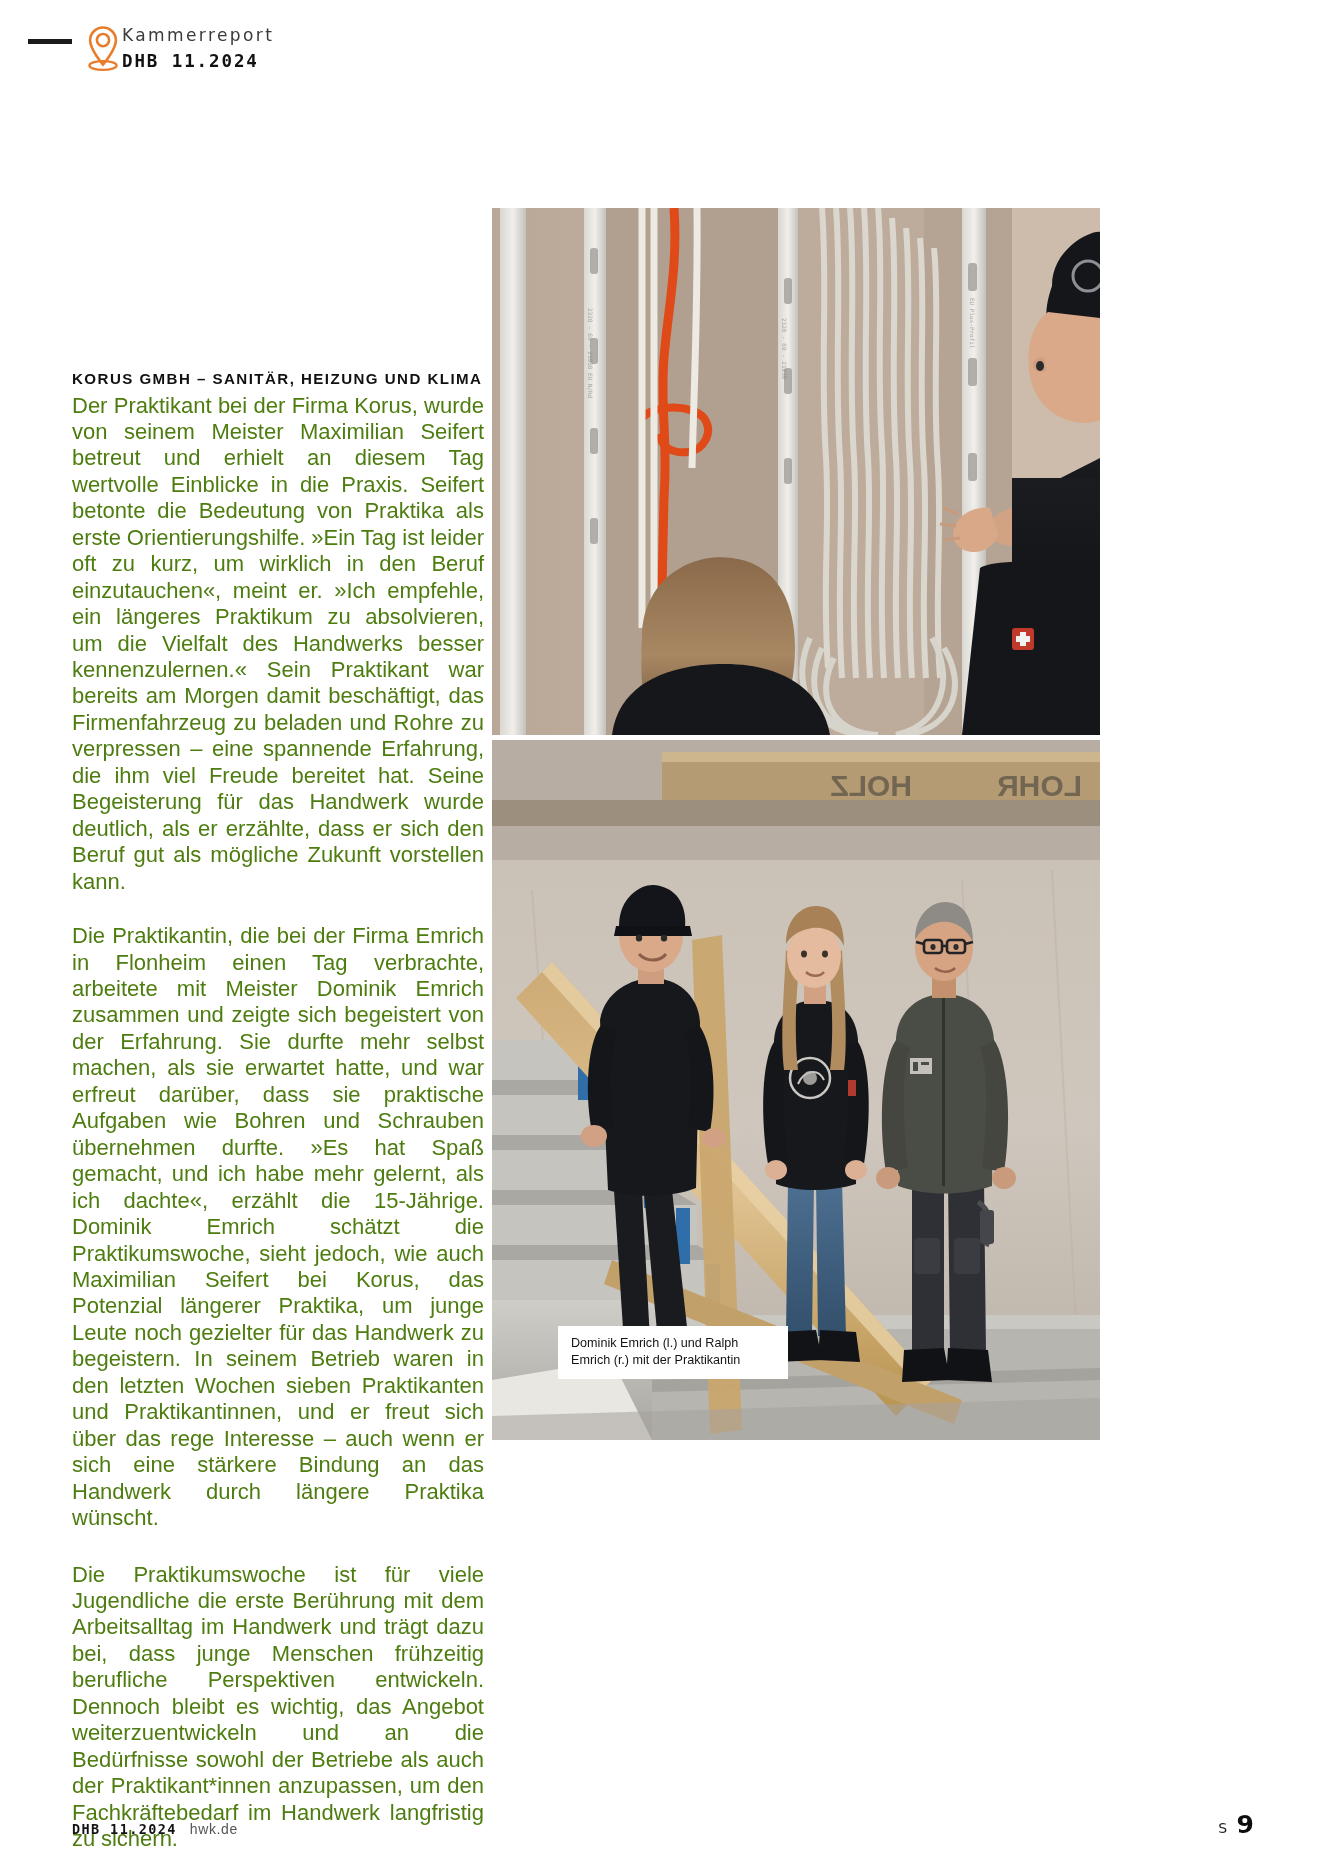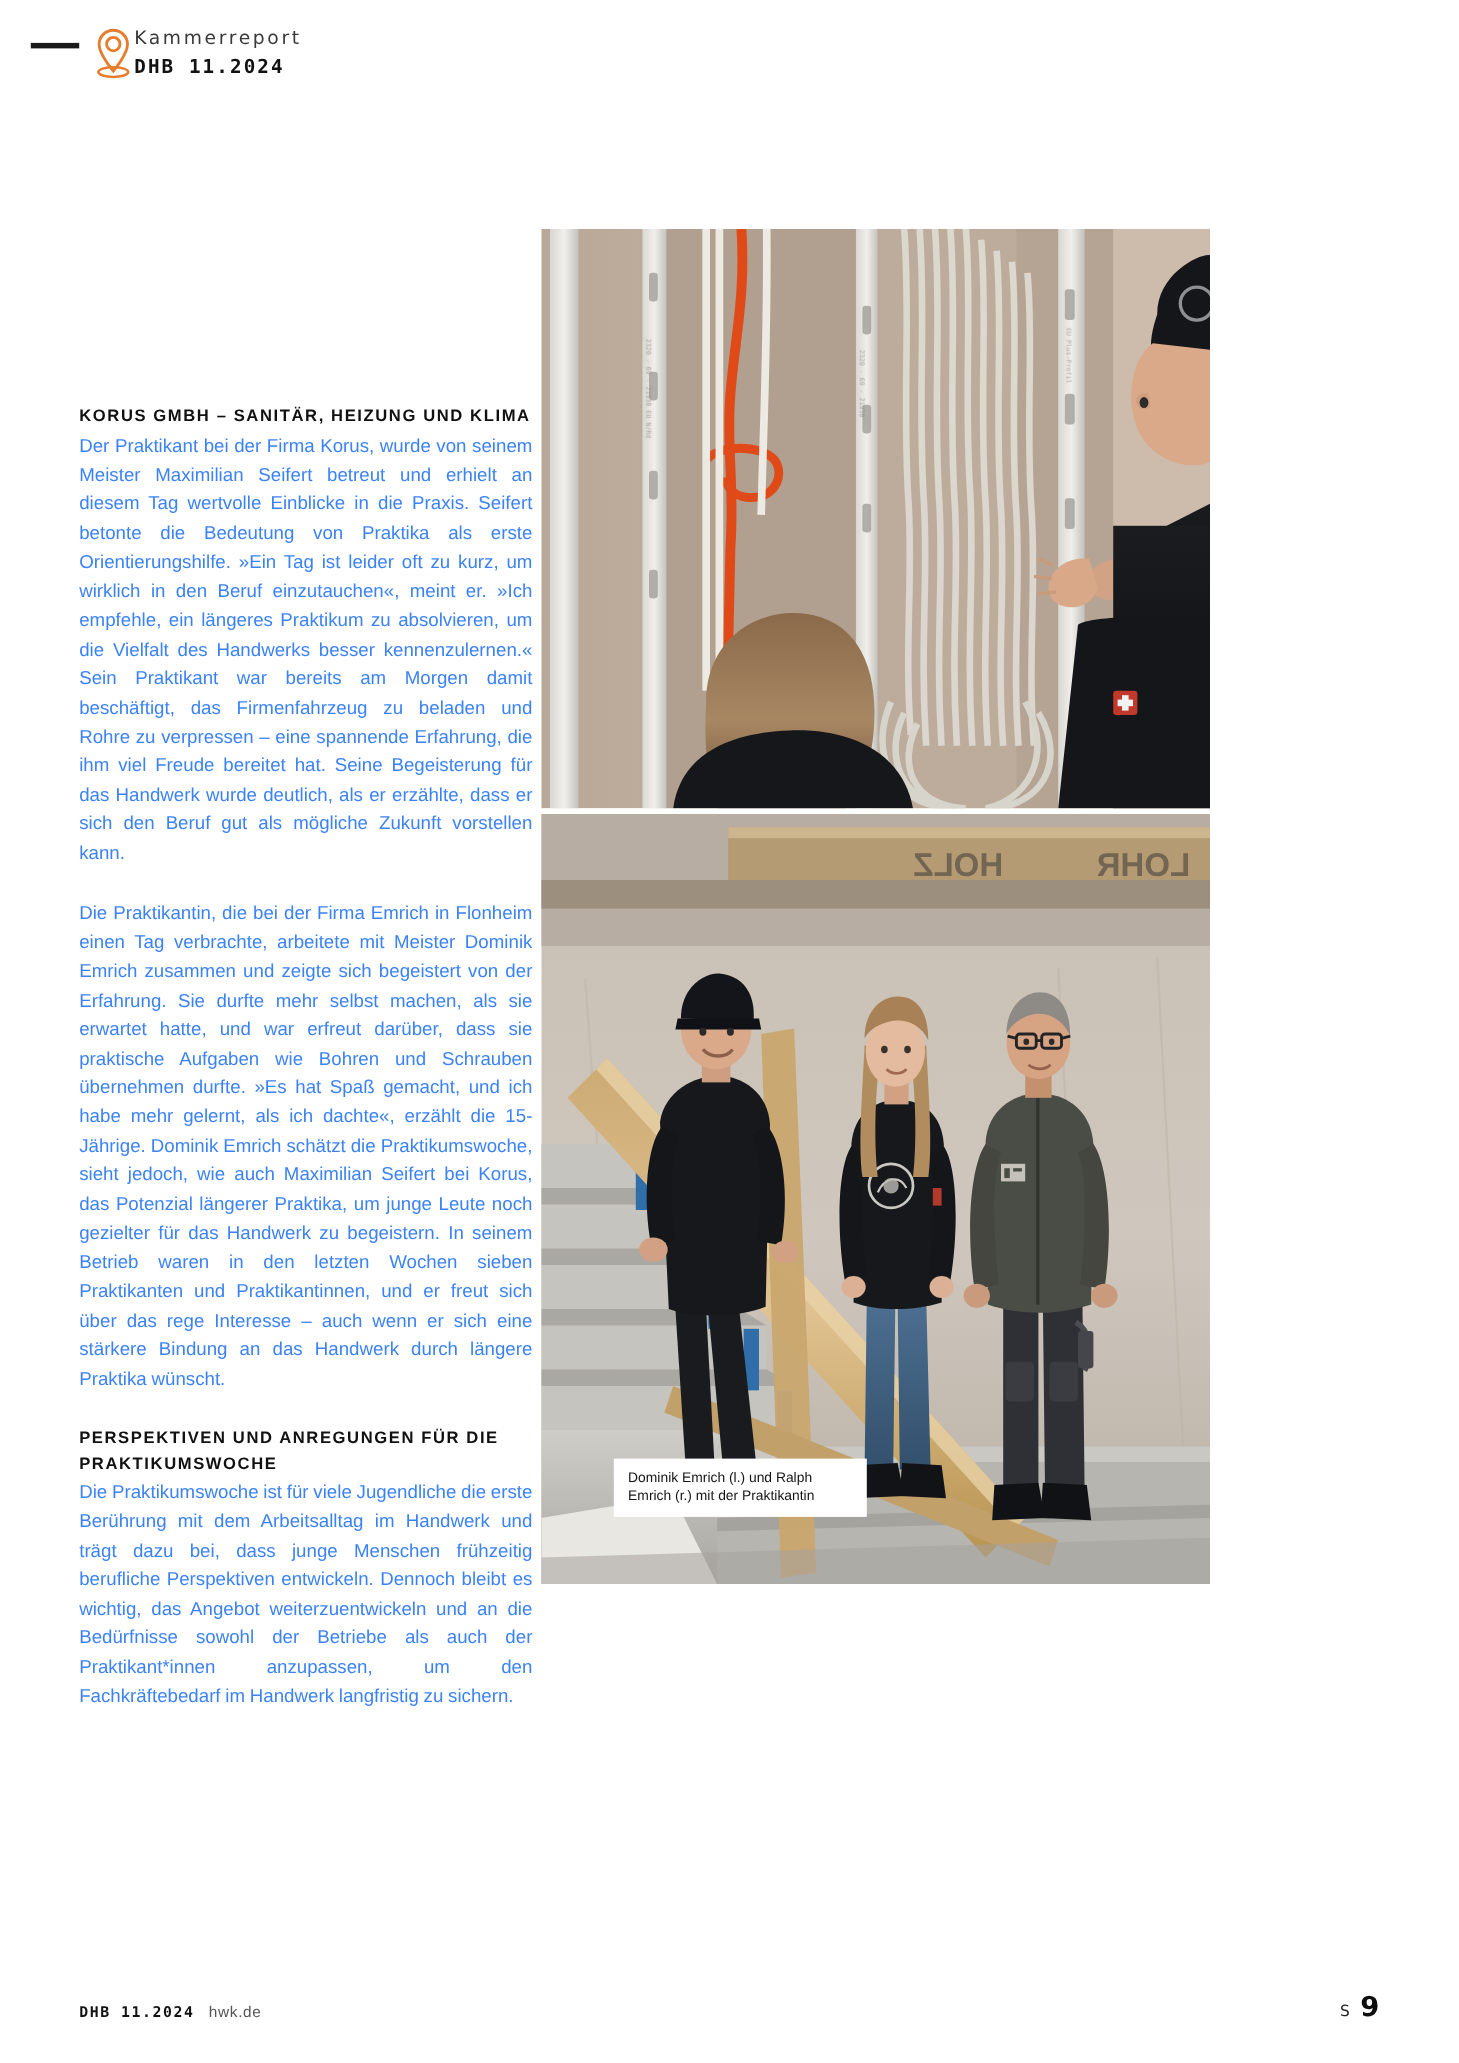--- a/index.html
+++ b/index.html
@@ -63,23 +63,23 @@
     font-weight: 700;
     font-size: 15.1px;
     letter-spacing: 1.45px;
     color: #111111;
     line-height: 22.5px;
     margin-bottom: 2px;
     text-transform: uppercase;
   }
   .sec-body {
     font-family: "Liberation Sans", sans-serif;
-    font-size: 17px;
+    font-size: 22px;
     line-height: 26.45px;
-    color: #3b82f6;
+    color: #4d7c0f;
     text-align: justify;
     text-justify: inter-word;
     hyphens: manual;
     word-spacing: -0.4px;
   }
   .sec-block { margin-bottom: 28px; }
   .sec-block:last-child { margin-bottom: 0; }
   .sec-block.block2 { margin-bottom: 30px; }
 
   
@@ -179,21 +179,20 @@
   <div class="sec-block">
     <h2 class="sec-head">KORUS GMBH – SANITÄR, HEIZUNG UND KLIMA</h2>
     <p class="sec-body">Der Praktikant bei der Firma Korus, wurde von seinem Meister Maximilian Seifert betreut und erhielt an diesem Tag wertvolle Einblicke in die Praxis. Seifert betonte die Bedeutung von Praktika als erste Orientierungshilfe. »Ein Tag ist leider oft zu kurz, um wirklich in den Beruf einzutauchen«, meint er. »Ich empfehle, ein längeres Praktikum zu absolvieren, um die Vielfalt des Handwerks besser kennenzulernen.« Sein Praktikant war bereits am Morgen damit beschäftigt, das Firmenfahrzeug zu beladen und Rohre zu verpressen – eine spannende Erfahrung, die ihm viel Freude bereitet hat. Seine Begeisterung für das Handwerk wurde deutlich, als er erzählte, dass er sich den Beruf gut als mögliche Zukunft vorstellen kann.</p>
   </div>
 
   <div class="sec-block block2">
     <p class="sec-body">Die Praktikantin, die bei der Firma Emrich in Flonheim einen Tag verbrachte, arbeitete mit Meister Dominik Emrich zusammen und zeigte sich begeistert von der Erfahrung. Sie durfte mehr selbst machen, als sie erwartet hatte, und war erfreut darüber, dass sie praktische Aufgaben wie Bohren und Schrauben übernehmen durfte. »Es hat Spaß gemacht, und ich habe mehr gelernt, als ich dachte«, erzählt die 15-Jährige. Dominik Emrich schätzt die Praktikumswoche, sieht jedoch, wie auch Maximilian Seifert bei Korus, das Potenzial längerer Praktika, um junge Leute noch gezielter für das Handwerk zu begeistern. In seinem Betrieb waren in den letzten Wochen sieben Praktikanten und Praktikantinnen, und er freut sich über das rege Interesse – auch wenn er sich eine stärkere Bindung an das Handwerk durch längere Praktika wünscht.</p>
   </div>
 
   <div class="sec-block">
-    <h2 class="sec-head">PERSPEKTIVEN UND ANREGUNGEN FÜR DIE PRAKTIKUMSWOCHE</h2>
     <p class="sec-body">Die Praktikumswoche ist für viele Jugendliche die erste Berührung mit dem Arbeitsalltag im Handwerk und trägt dazu bei, dass junge Menschen frühzeitig berufliche Perspektiven entwickeln. Dennoch bleibt es wichtig, das Angebot weiterzuentwickeln und an die Bedürfnisse sowohl der Betriebe als auch der Praktikant*innen anzupassen, um den Fachkräftebedarf im Handwerk langfristig zu sichern.</p>
   </div>
 
 </div>
 
 <div class="photo photo-top">
   <svg viewBox="0 0 608 527" width="608" height="527" preserveAspectRatio="none">
     <defs>
       <linearGradient id="wallG" x1="0" y1="0" x2="1" y2="0">
         <stop offset="0%" stop-color="#b9a897"></stop>

